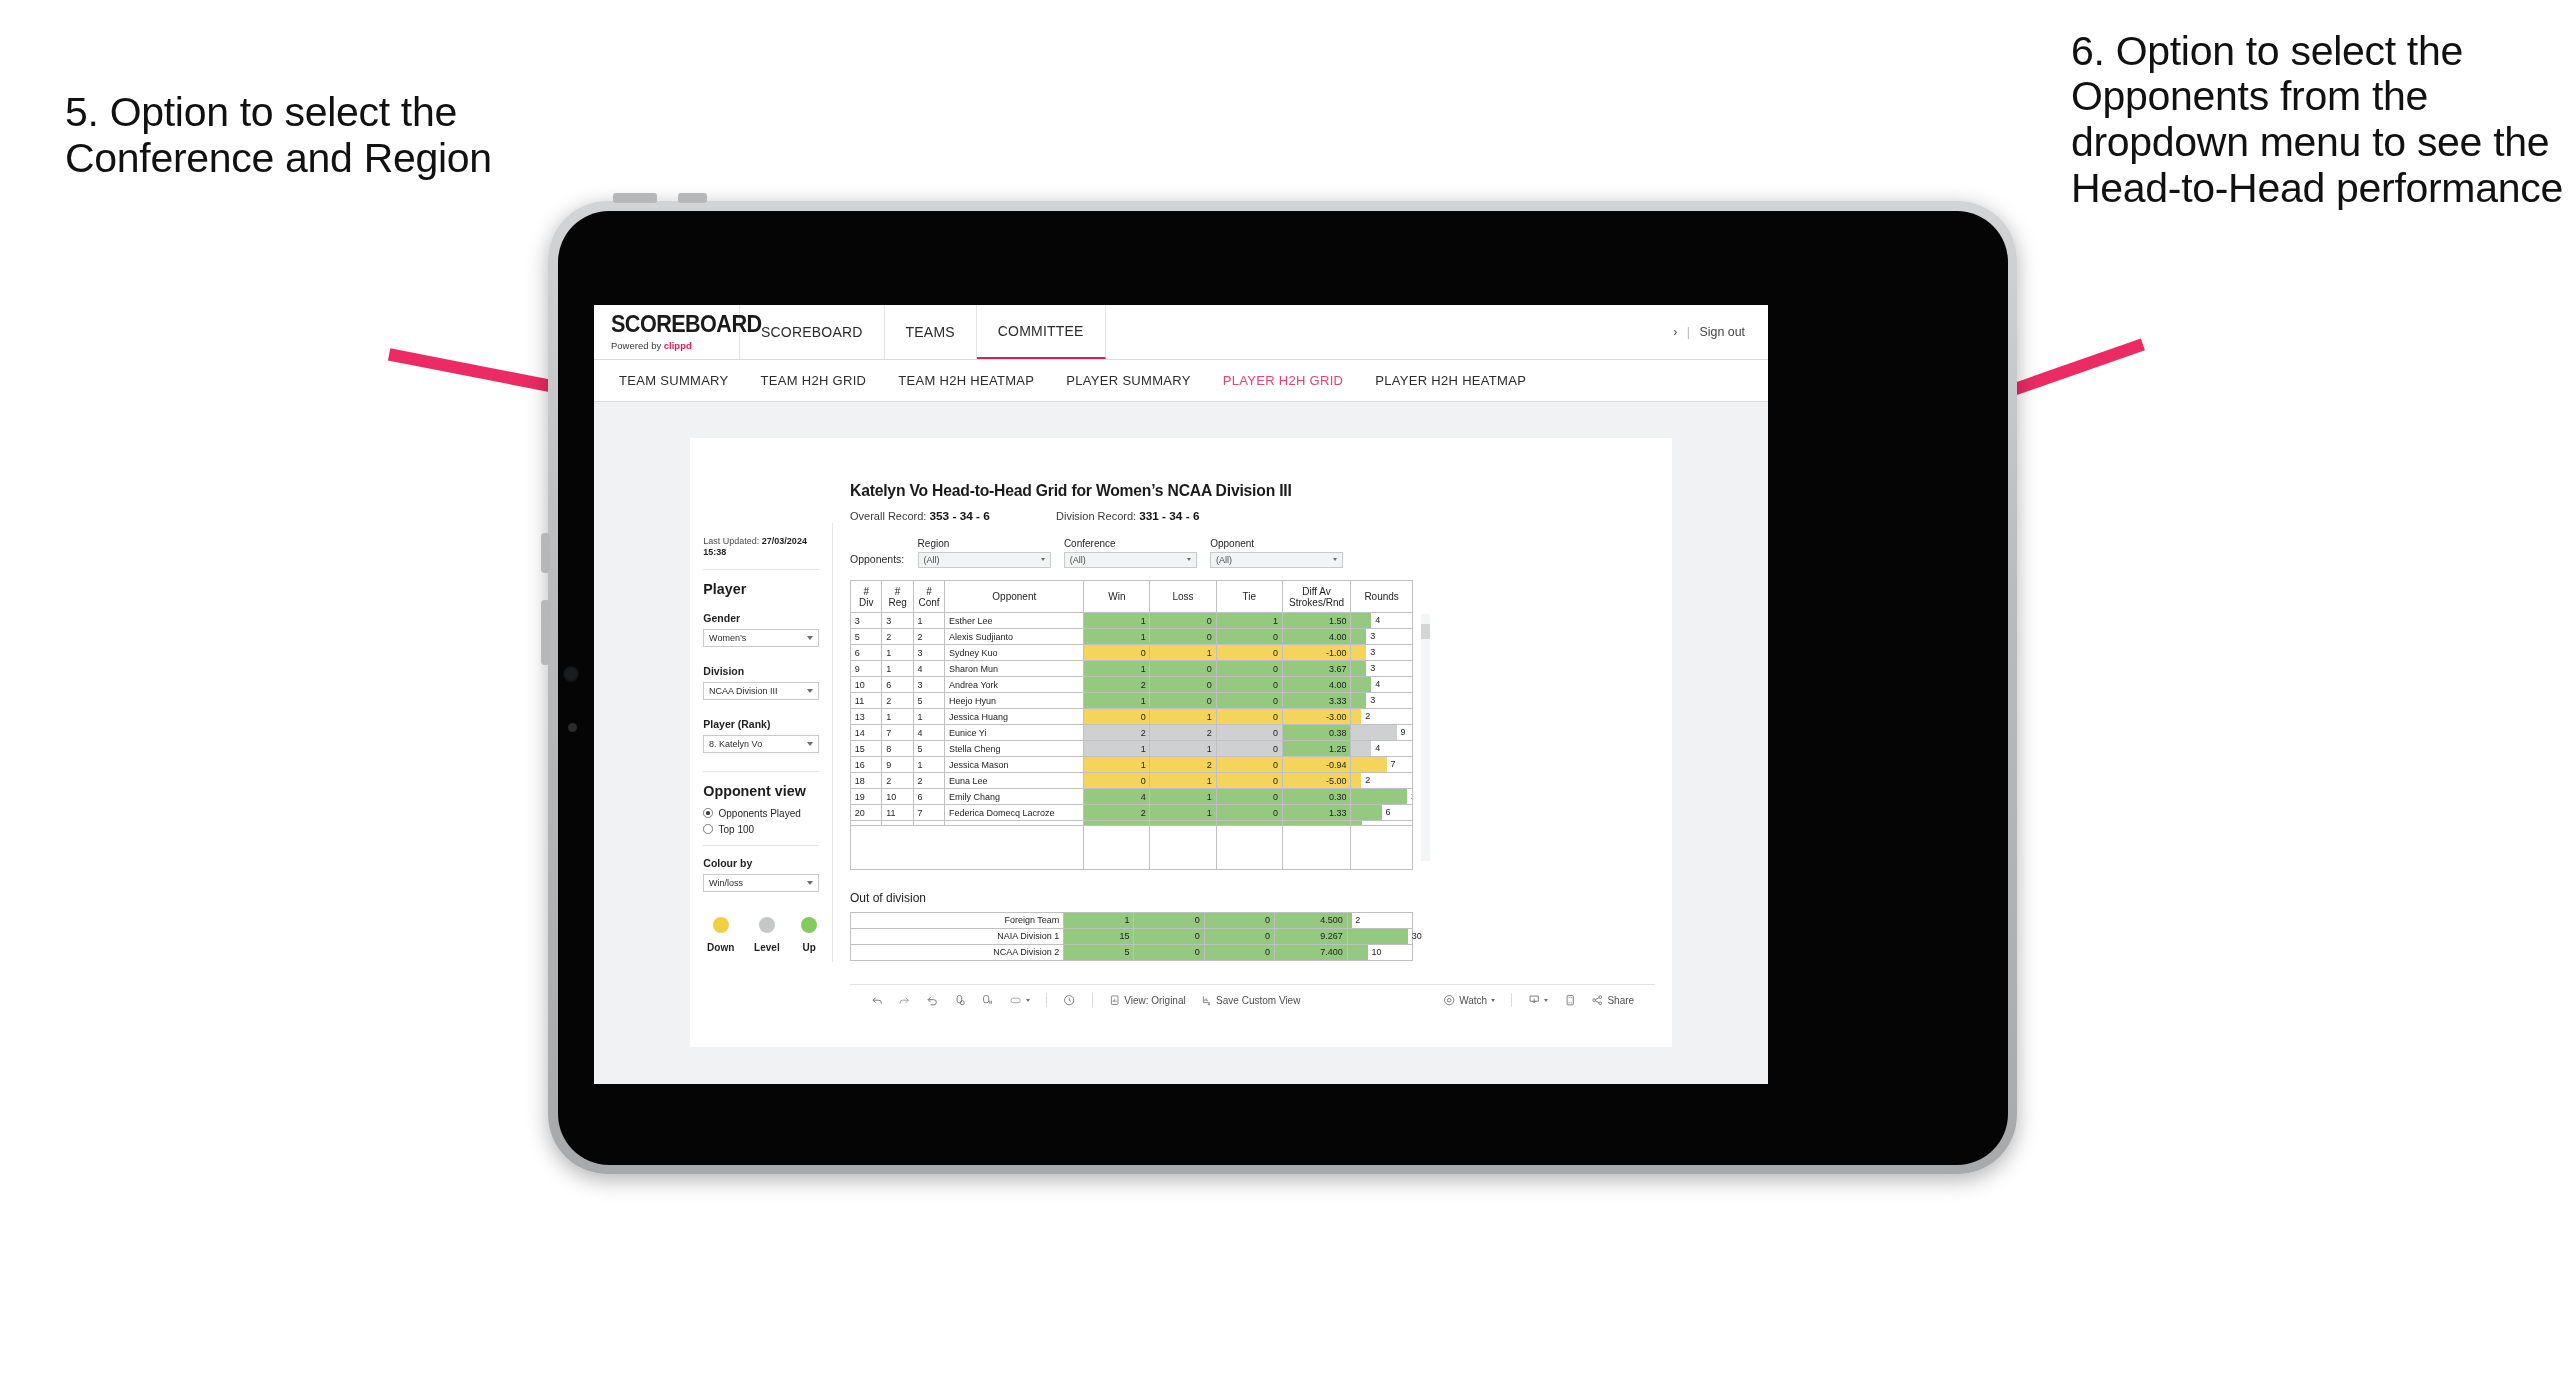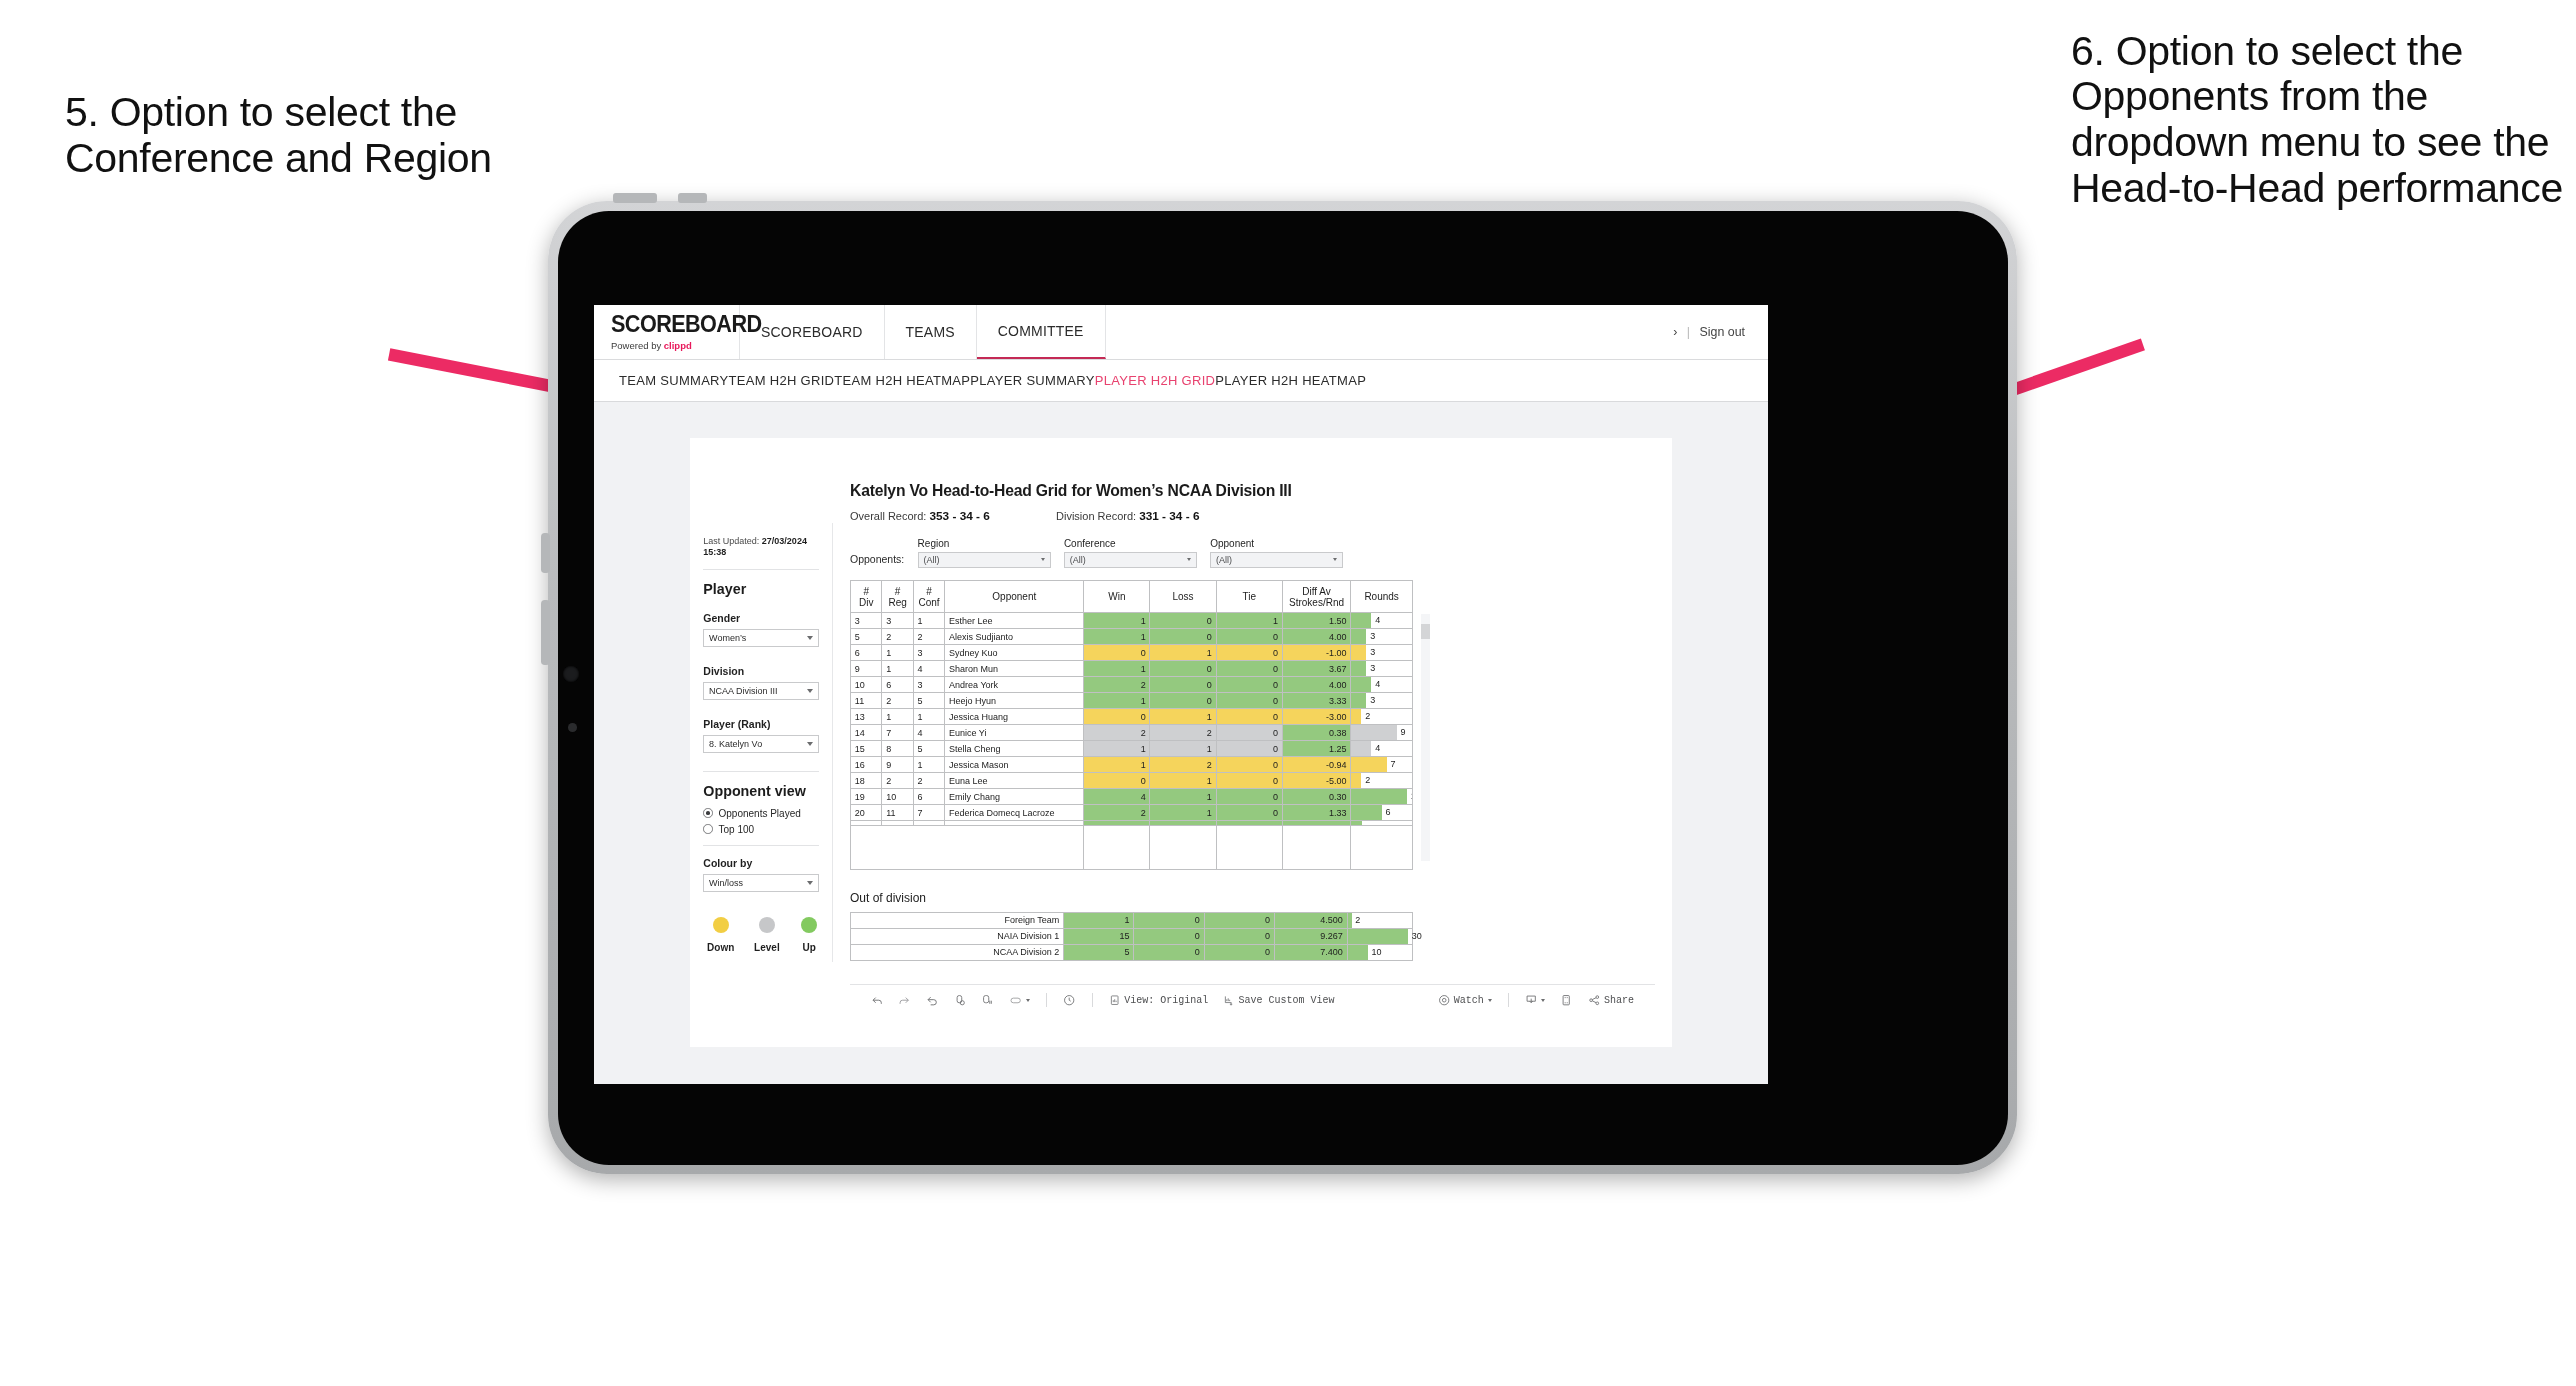--- a/index.html
+++ b/index.html
@@ -93,21 +93,21 @@
   #signout-wrap {
     margin-left: auto; display:flex; align-items:center;
     gap: 9.5px; padding-right: 23px; font-size: 12.4px; color: #444;
   }
   #signout-wrap .sep { color: #b9b9b9; }
   #signout { cursor: pointer; }
 
   
   #subnav {
     height: 42px; background: #ffffff;
-    display: flex; align-items: center; 
+    display: flex; align-items: center; gap: 32px;
     padding-left: 25px;
     border-bottom: 1px solid #d9dadc;
     font-size: 13px; color: #2c2c2c; letter-spacing: 0.3px;
   }
   #subnav .tab { cursor: pointer; white-space: nowrap; }
   #subnav .tab.active { color: #e8426f; }
 
   
   #canvas { padding: 36px 0 0 0; height: calc(100% - 97px); }
 
@@ -215,21 +215,21 @@
   .o-diff { width: 61px; text-align: right; }
   .o-rnd { width: 55px; text-align: left; padding: 0 !important; position: relative;}
 
   
   #toolbar {
     margin-top: 23px; height: 32px; width: 100%;
     border-top: 1px solid #e2e3e5;
     display: flex; align-items: center; gap: 0px;
     padding: 0 13.3px; font-size: 10px; color: #4d4e50;
   }
-  #toolbar .ti { padding: 0 7.6px; display:flex; align-items:center; gap:3.8px; cursor:pointer;font-family:Liberation Mono, monospace; }
+  #toolbar .ti { padding: 0 7.6px; display:flex; align-items:center; gap:3.8px; cursor:pointer; }
   #toolbar .vsep { width: 1px; height: 14.3px; background: #d9dadc; margin: 0 8.6px; }
   .tbcaret { border-left: 2.9px solid transparent; border-right: 2.9px solid transparent; border-top: 3.8px solid #6b6c6e; }
   svg { display: block; }
 </style>
 </head>
 <body>
 
 <div id="stage">
 
   <div class="annotation" id="anno-left">5. Option to select the Conference and Region</div>

